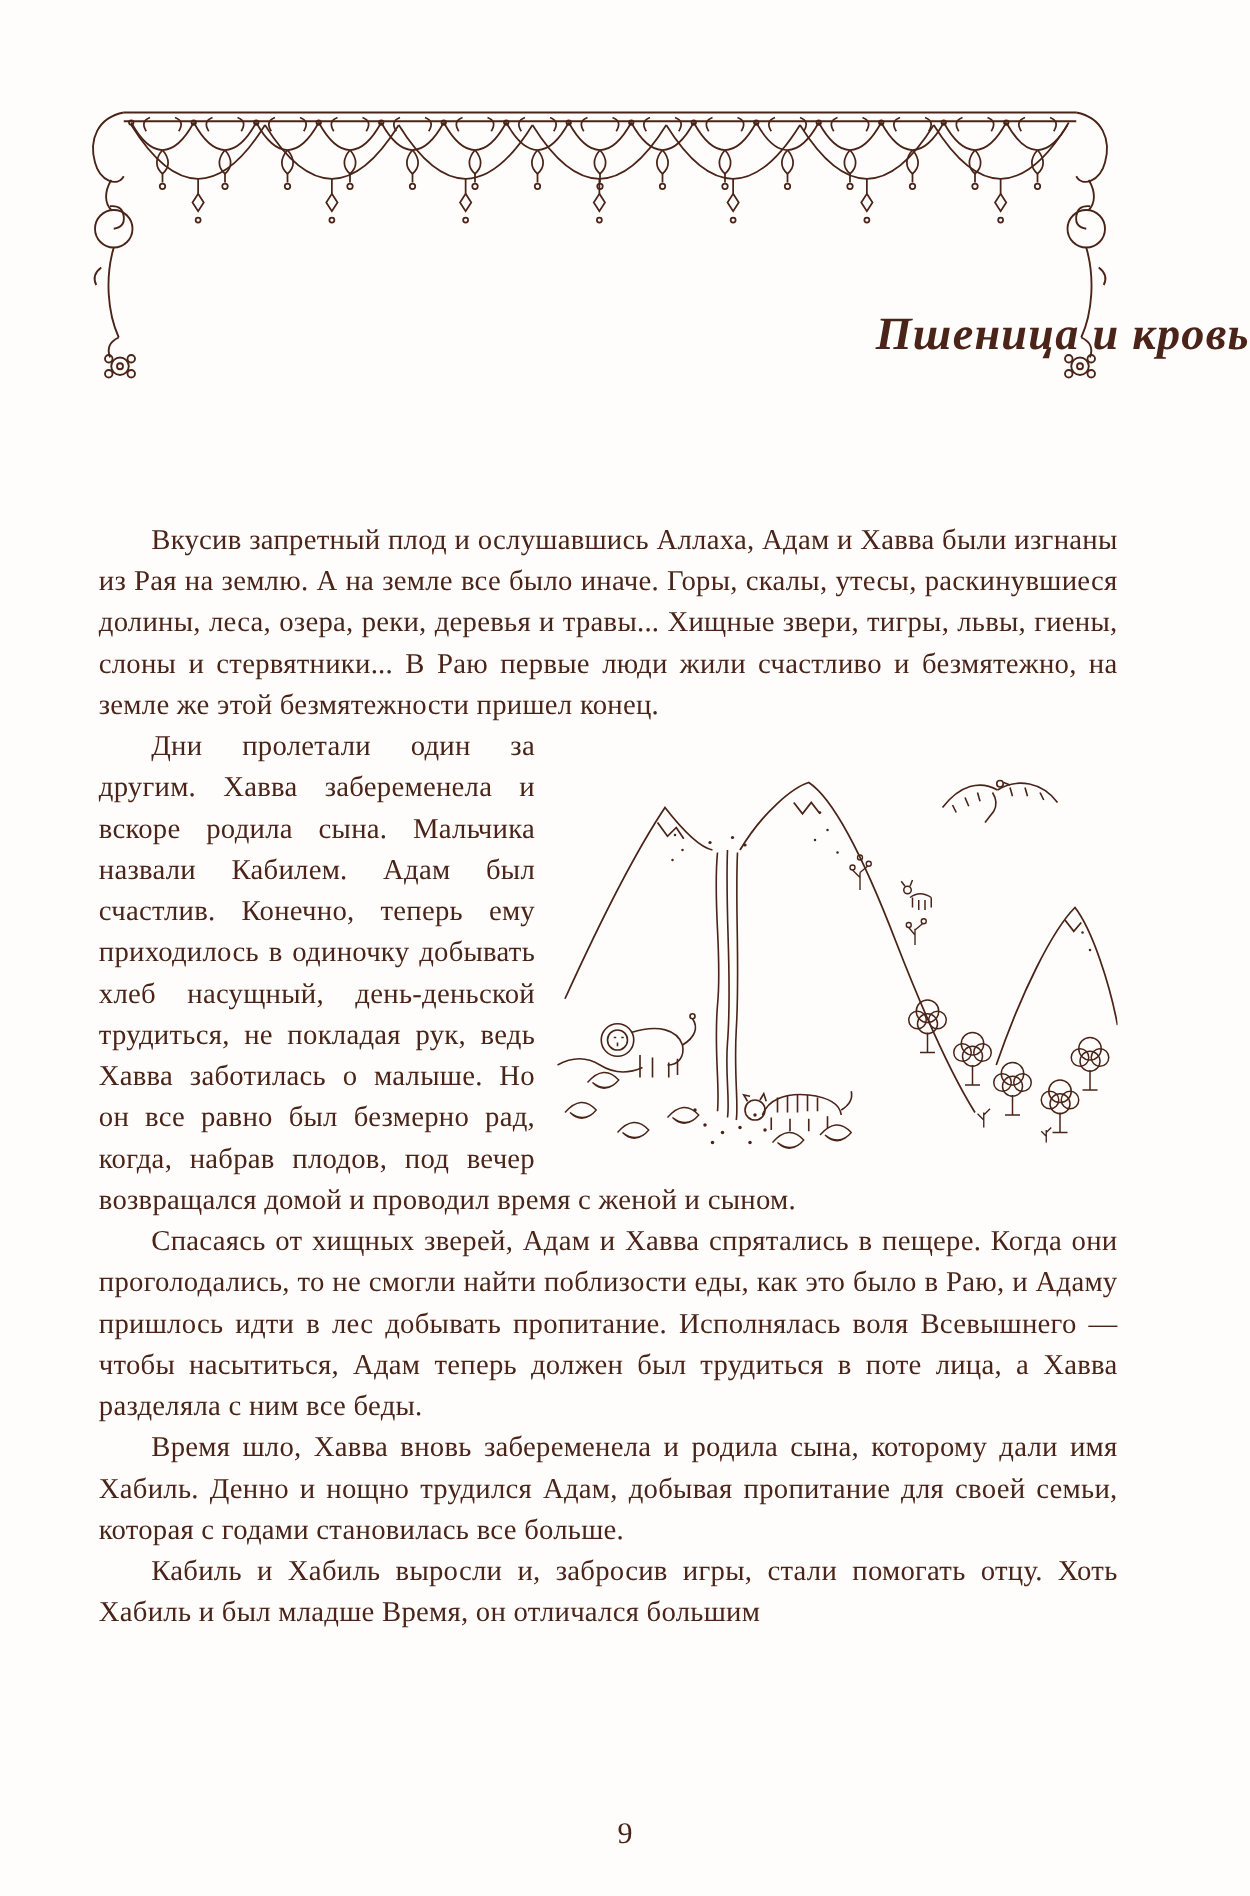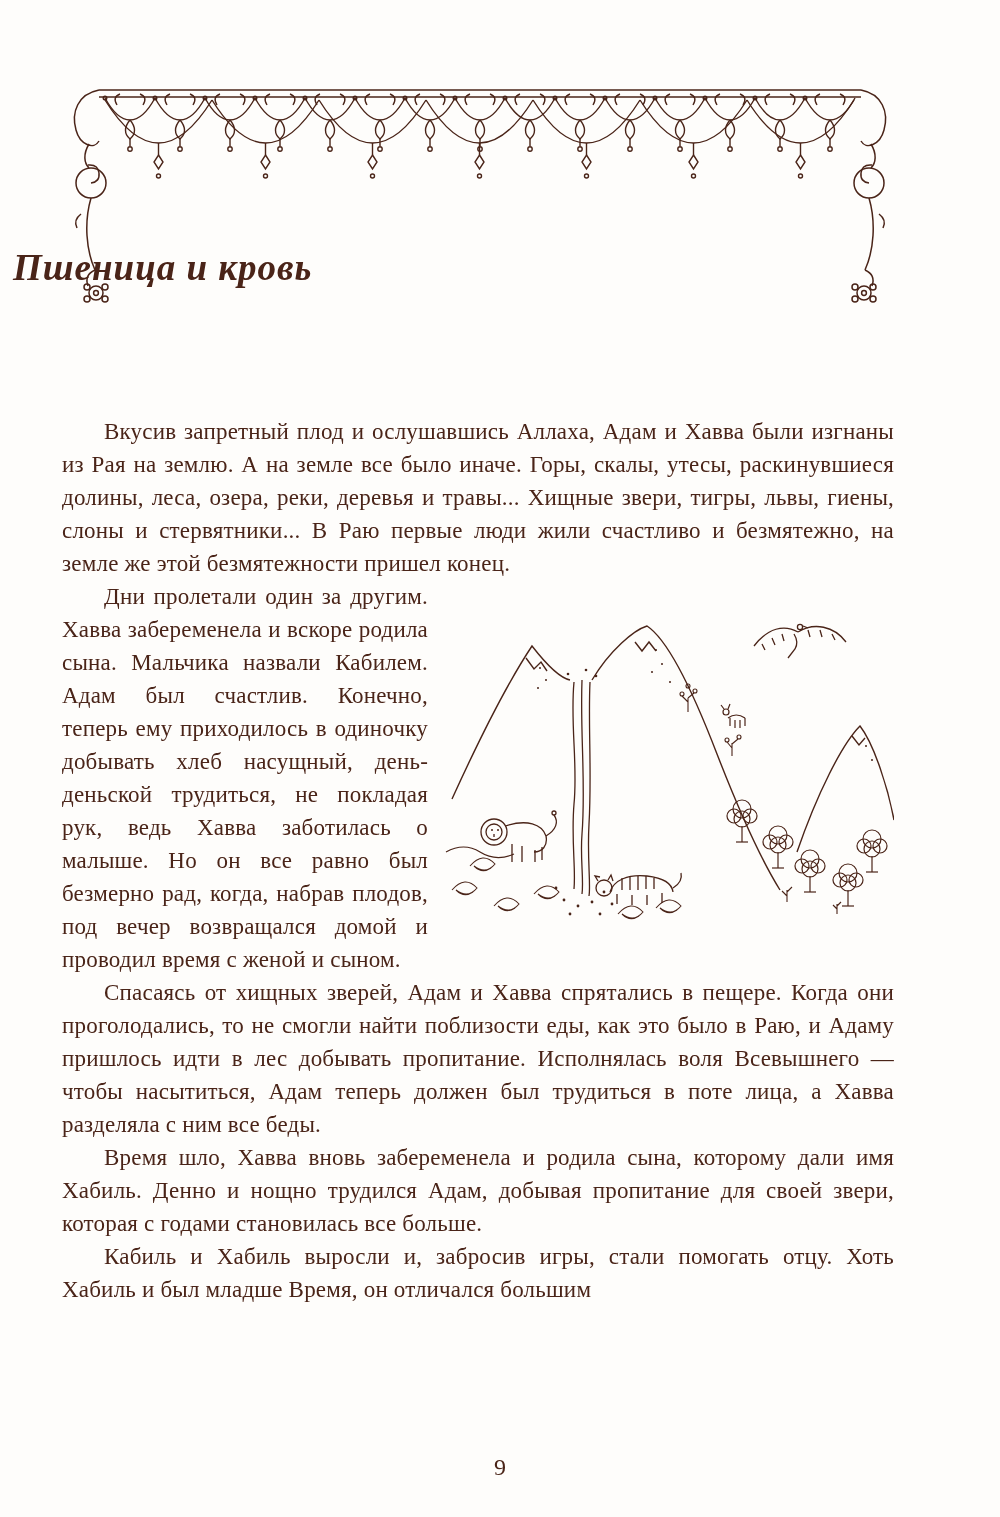--- a/index.html
+++ b/index.html
@@ -20,38 +20,38 @@
     left: 65px;
     width: 830px;
     height: 235px;
   }
   .ornament svg { display: block; }
   .title {
     position: absolute;
     top: 246px;
     left: 0;
     right: 0;
-    text-align: left;
+    text-align: right;
     font-style: italic;
     font-weight: bold;
     font-size: 37px;
     letter-spacing: 1px;
     padding-left: 13px;
   }
   .body {
     position: absolute;
     top: 415px;
     left: 62px;
     width: 832px;
     font-size: 23px;
     line-height: 33px;
     text-align: justify;
     letter-spacing: 0.2px;
   }
-  .body p { text-indent: 42px; }
+  .body p { text-indent: 42px; margin-left: 17px; }
   .illus {
     float: right;
     width: 452px;
     height: 342px;
     margin: 4px 0 10px 14px;
   }
   .illus svg { display: block; }
   .pagenum {
     position: absolute;
     bottom: 36px;
@@ -260,19 +260,19 @@
           <use href="#swirl" x="28" y="282"></use>
         </g>
         <g fill="none" stroke="#4a2418" stroke-width="1.2">
           <path d="M4,268 q18,-10 34,0 q16,10 34,2"></path>
         </g>
       </svg>
     </div>
 
     <p>Дни пролетали один за другим. Хавва забеременела и вскоре родила сына. Мальчика назвали Кабилем. Адам был счастлив. Конечно, теперь ему приходилось в одиночку добывать хлеб насущный, день-деньской трудиться, не покладая рук, ведь Хавва заботилась о малыше. Но он все равно был безмерно рад, когда, набрав плодов, под вечер возвращался домой и проводил время с женой и сыном.</p>
     <p>Спасаясь от хищных зверей, Адам и Хавва спрятались в пещере. Когда они проголодались, то не смогли найти поблизости еды, как это было в Раю, и Адаму пришлось идти в лес добывать пропитание. Исполнялась воля Всевышнего — чтобы насытиться, Адам теперь должен был трудиться в поте лица, а Хавва разделяла с ним все беды.</p>
-    <p>Время шло, Хавва вновь забеременела и родила сына, которому дали имя Хабиль. Денно и нощно трудился Адам, добывая пропитание для своей звери, которая с годами становилась все больше.</p>
+    <p>Время шло, Хавва вновь забеременела и родила сына, которому дали имя Хабиль. Денно и нощно трудился Адам, добывая пропитание для своей семьи, которая с годами становилась все больше.</p>
     <p>Кабиль и Хабиль выросли и, забросив игры, стали помогать отцу. Хоть Хабиль и был младше Время, он отличался большим</p>
   </div>
 
   <div class="pagenum">9</div>
 
 </div>
 
 </body></html>

